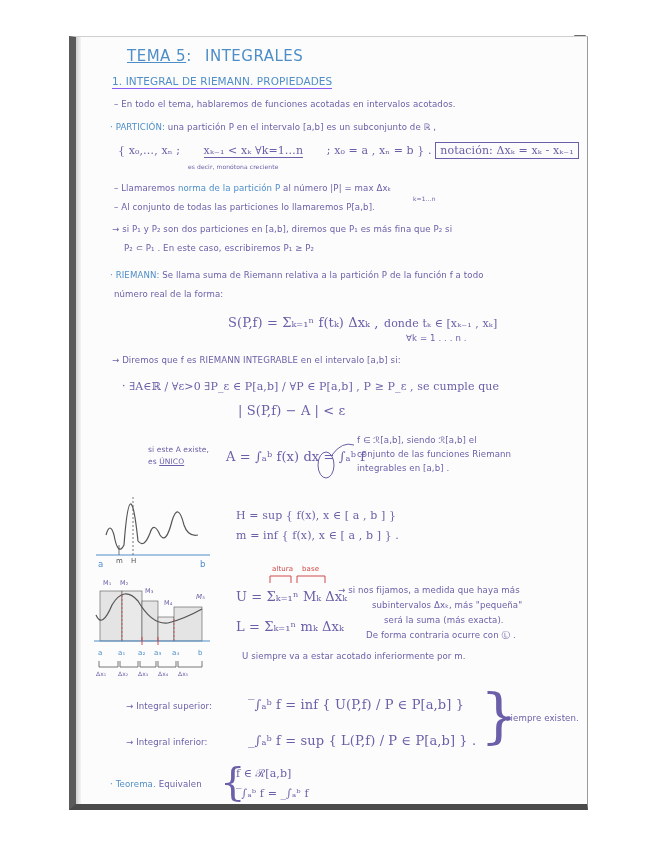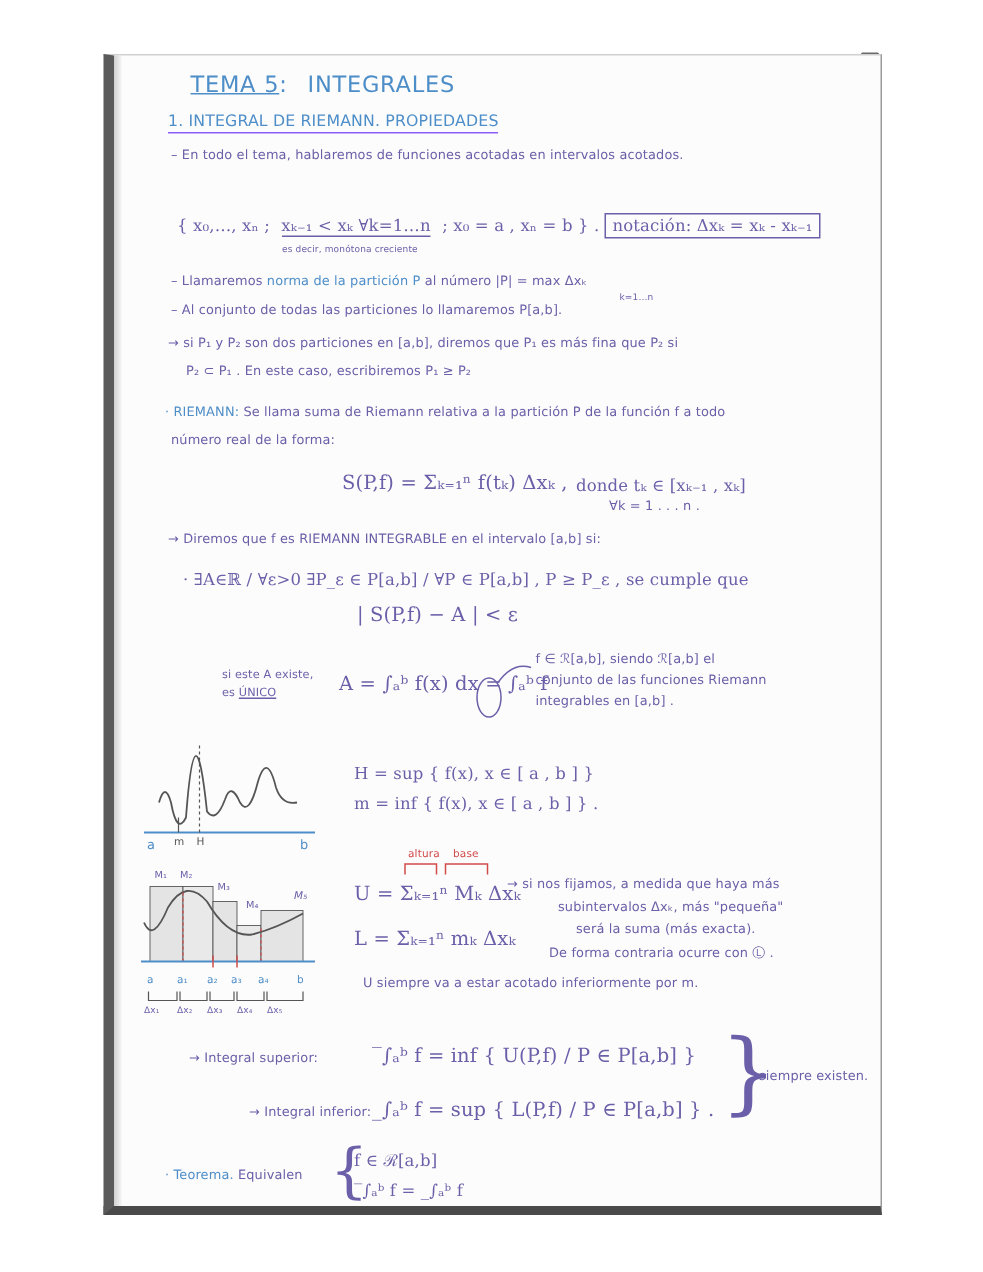--- a/index.html
+++ b/index.html
@@ -29,23 +29,27 @@
 <div class="page">
 
   <div class="t title" style="left:37px;top:10px;margin-left:14px;">
     <span class="ul">TEMA 5</span><span>:</span>
     <span style="margin-left:8px;">INTEGRALES</span>
   </div>
   <div class="t sub" style="left:36px;top:38px;">1. INTEGRAL DE RIEMANN. PROPIEDADES</div>
 
   <div class="t" style="left:38px;top:62px;">– En todo el tema, hablaremos de funciones acotadas en intervalos acotados.</div>
 
+  <div class="t" style="left:34px;top:85px;">
+    <span class="blue">· PARTICIÓN:</span>
+    <span>una partición P en el intervalo [a,b] es un subconjunto de ℝ ,</span>
+  </div>
   <div class="t math" style="left:42px;top:107px;">
     <span>{ x₀,…, xₙ ;</span>
-    <span style="border-bottom:1px solid #6a5fa8;margin:0 4px;">xₖ₋₁ &lt; xₖ  ∀k=1…n</span>
+    <span style="border-bottom:1px solid #6a5fa8;margin:0 20px;">xₖ₋₁ &lt; xₖ  ∀k=1…n</span>
     <span>; x₀ = a , xₙ = b } .</span>
     <span class="box">notación: Δxₖ = xₖ - xₖ₋₁</span>
   </div>
   <div class="t" style="left:112px;top:126px;font-size:6px;">es decir, monótona creciente</div>
 
   <div class="t" style="left:38px;top:146px;">
     <span>– Llamaremos</span>
     <span class="blue">norma de la partición P</span>
     <span>al número |P| = max Δxₖ</span>
   </div>
@@ -138,21 +142,21 @@
   <div class="t math big" style="left:160px;top:552px;">U = Σₖ₌₁ⁿ Mₖ Δxₖ</div>
   <div class="t math big" style="left:160px;top:582px;">L = Σₖ₌₁ⁿ mₖ Δxₖ</div>
   <div class="t" style="left:262px;top:548px;">→ si nos fijamos, a medida que haya más</div>
   <div class="t" style="left:296px;top:563px;">subintervalos Δxₖ, más "pequeña"</div>
   <div class="t" style="left:308px;top:578px;">será la suma (más exacta).</div>
   <div class="t" style="left:290px;top:593px;">De forma contraria ocurre con Ⓛ .</div>
   <div class="t" style="left:166px;top:614px;">U siempre va a estar acotado inferiormente por m.</div>
 
   <div class="t" style="left:50px;top:664px;">→ Integral superior:</div>
   <div class="t math big" style="left:172px;top:660px;">‾∫ₐᵇ f = inf { U(P,f) / P ∈ P[a,b] }</div>
-  <div class="t" style="left:50px;top:700px;margin-left:40px;">→ Integral inferior:</div>
+  <div class="t" style="left:50px;top:700px;">→ Integral inferior:</div>
   <div class="t math big" style="left:172px;top:696px;">_∫ₐᵇ f = sup { L(P,f) / P ∈ P[a,b] } .</div>
   <div class="brace" style="left:404px;top:648px;font-size:60px;line-height:60px;">}</div>
   <div class="t" style="left:430px;top:676px;">siempre existen.</div>
 
   <div class="t" style="left:34px;top:742px;">
     <span class="blue">· Teorema.</span>
     <span>Equivalen</span>
   </div>
   <div class="brace" style="left:144px;top:722px;font-size:40px;line-height:44px;">{</div>
   <div class="t math" style="left:160px;top:728px;">f ∈ ℛ[a,b]</div>

